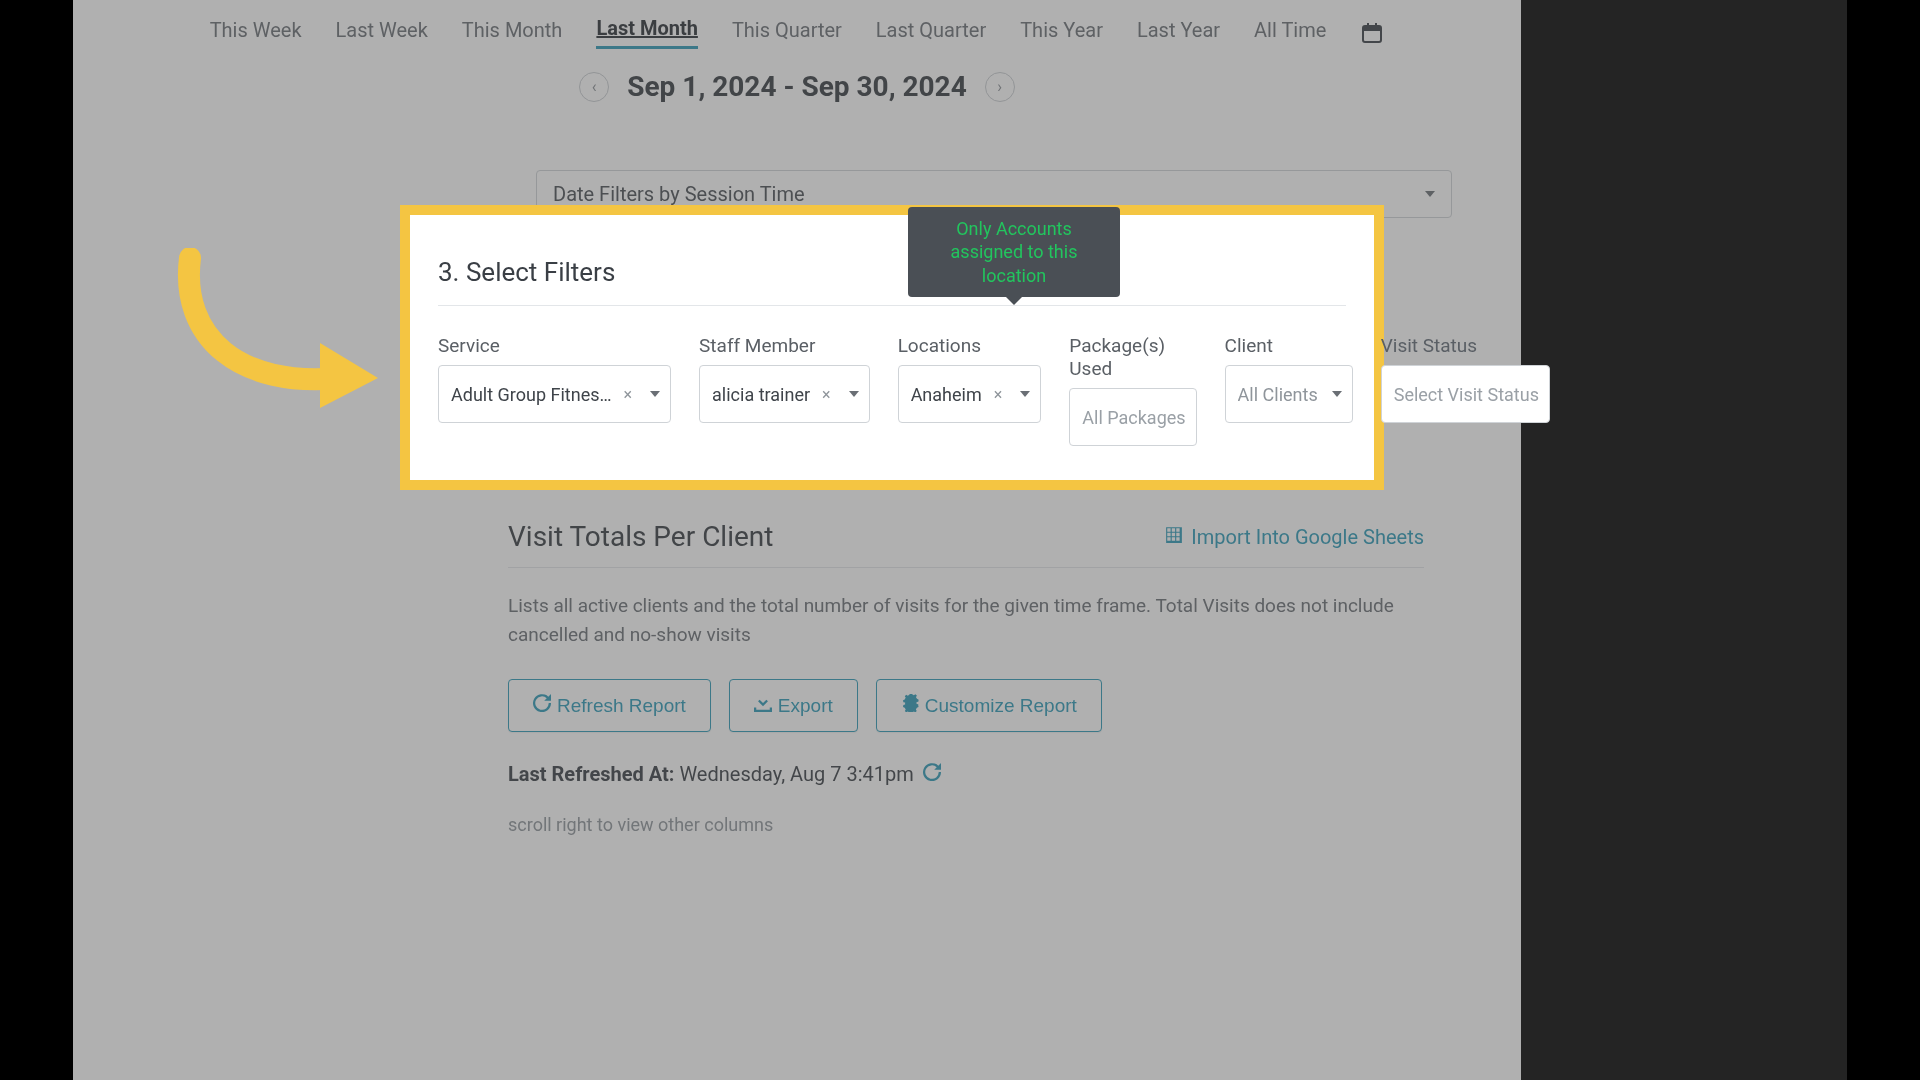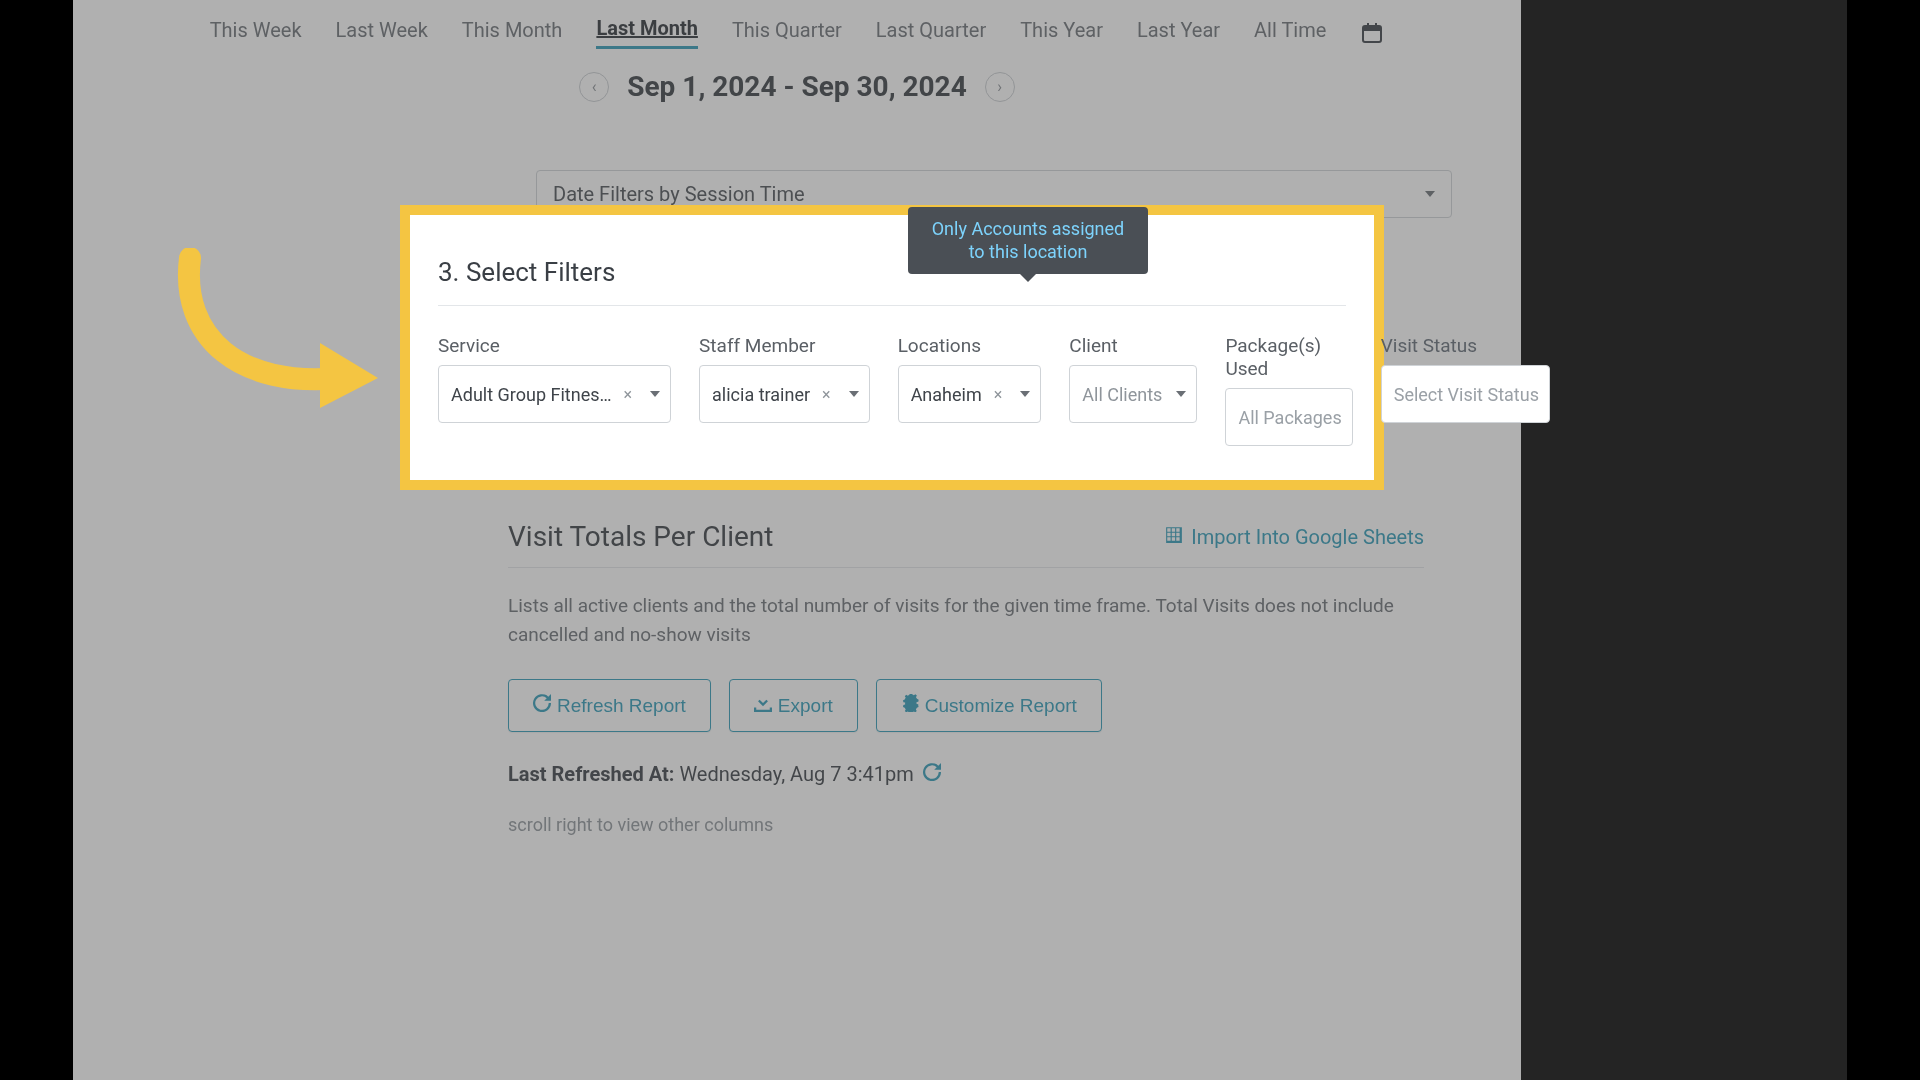--- a/index.html
+++ b/index.html
@@ -164,27 +164,27 @@
     width: 0; height: 0;
     border-left: 5px solid transparent;
     border-right: 5px solid transparent;
     border-top: 6px solid #6a6f75;
     margin-left: 6px;
   }
   
   .tooltip {
     position: absolute;
     background: #4a4f55;
-    color: #7dd3fc;
+    color: #22c55e;
     font-size: 18px;
     padding: 10px 18px;
     border-radius: 4px;
     text-align: center;
     line-height: 1.3;
-    width: 240px;
+    width: 212px;
     z-index: 10;
   }
   .tooltip::after {
     content: "";
     position: absolute;
     bottom: -8px;
     left: 50%;
     transform: translateX(-50%);
     border-left: 8px solid transparent;
     border-right: 8px solid transparent;
@@ -385,31 +385,31 @@
     <div>
       <label class="field-label">Locations</label>
       <div class="combo">
         <span class="value">Anaheim</span>
         <span class="clear-x">×</span>
         <span class="caret"></span>
       </div>
     </div>
 
     <div>
+      <label class="field-label">Package(s) Used</label>
+      <div class="combo">
+        <span class="value placeholder">All Packages</span>
+      </div>
+    </div>
+
+    <div>
       <label class="field-label">Client</label>
       <div class="combo">
         <span class="value" style="color:#8f959b;">All Clients</span>
         <span class="caret"></span>
-      </div>
-    </div>
-
-    <div>
-      <label class="field-label">Package(s) Used</label>
-      <div class="combo">
-        <span class="value placeholder">All Packages</span>
       </div>
     </div>
 
     <div>
       <label class="field-label">Visit Status</label>
       <div class="combo">
         <span class="value placeholder">Select Visit Status</span>
       </div>
     </div>
 

